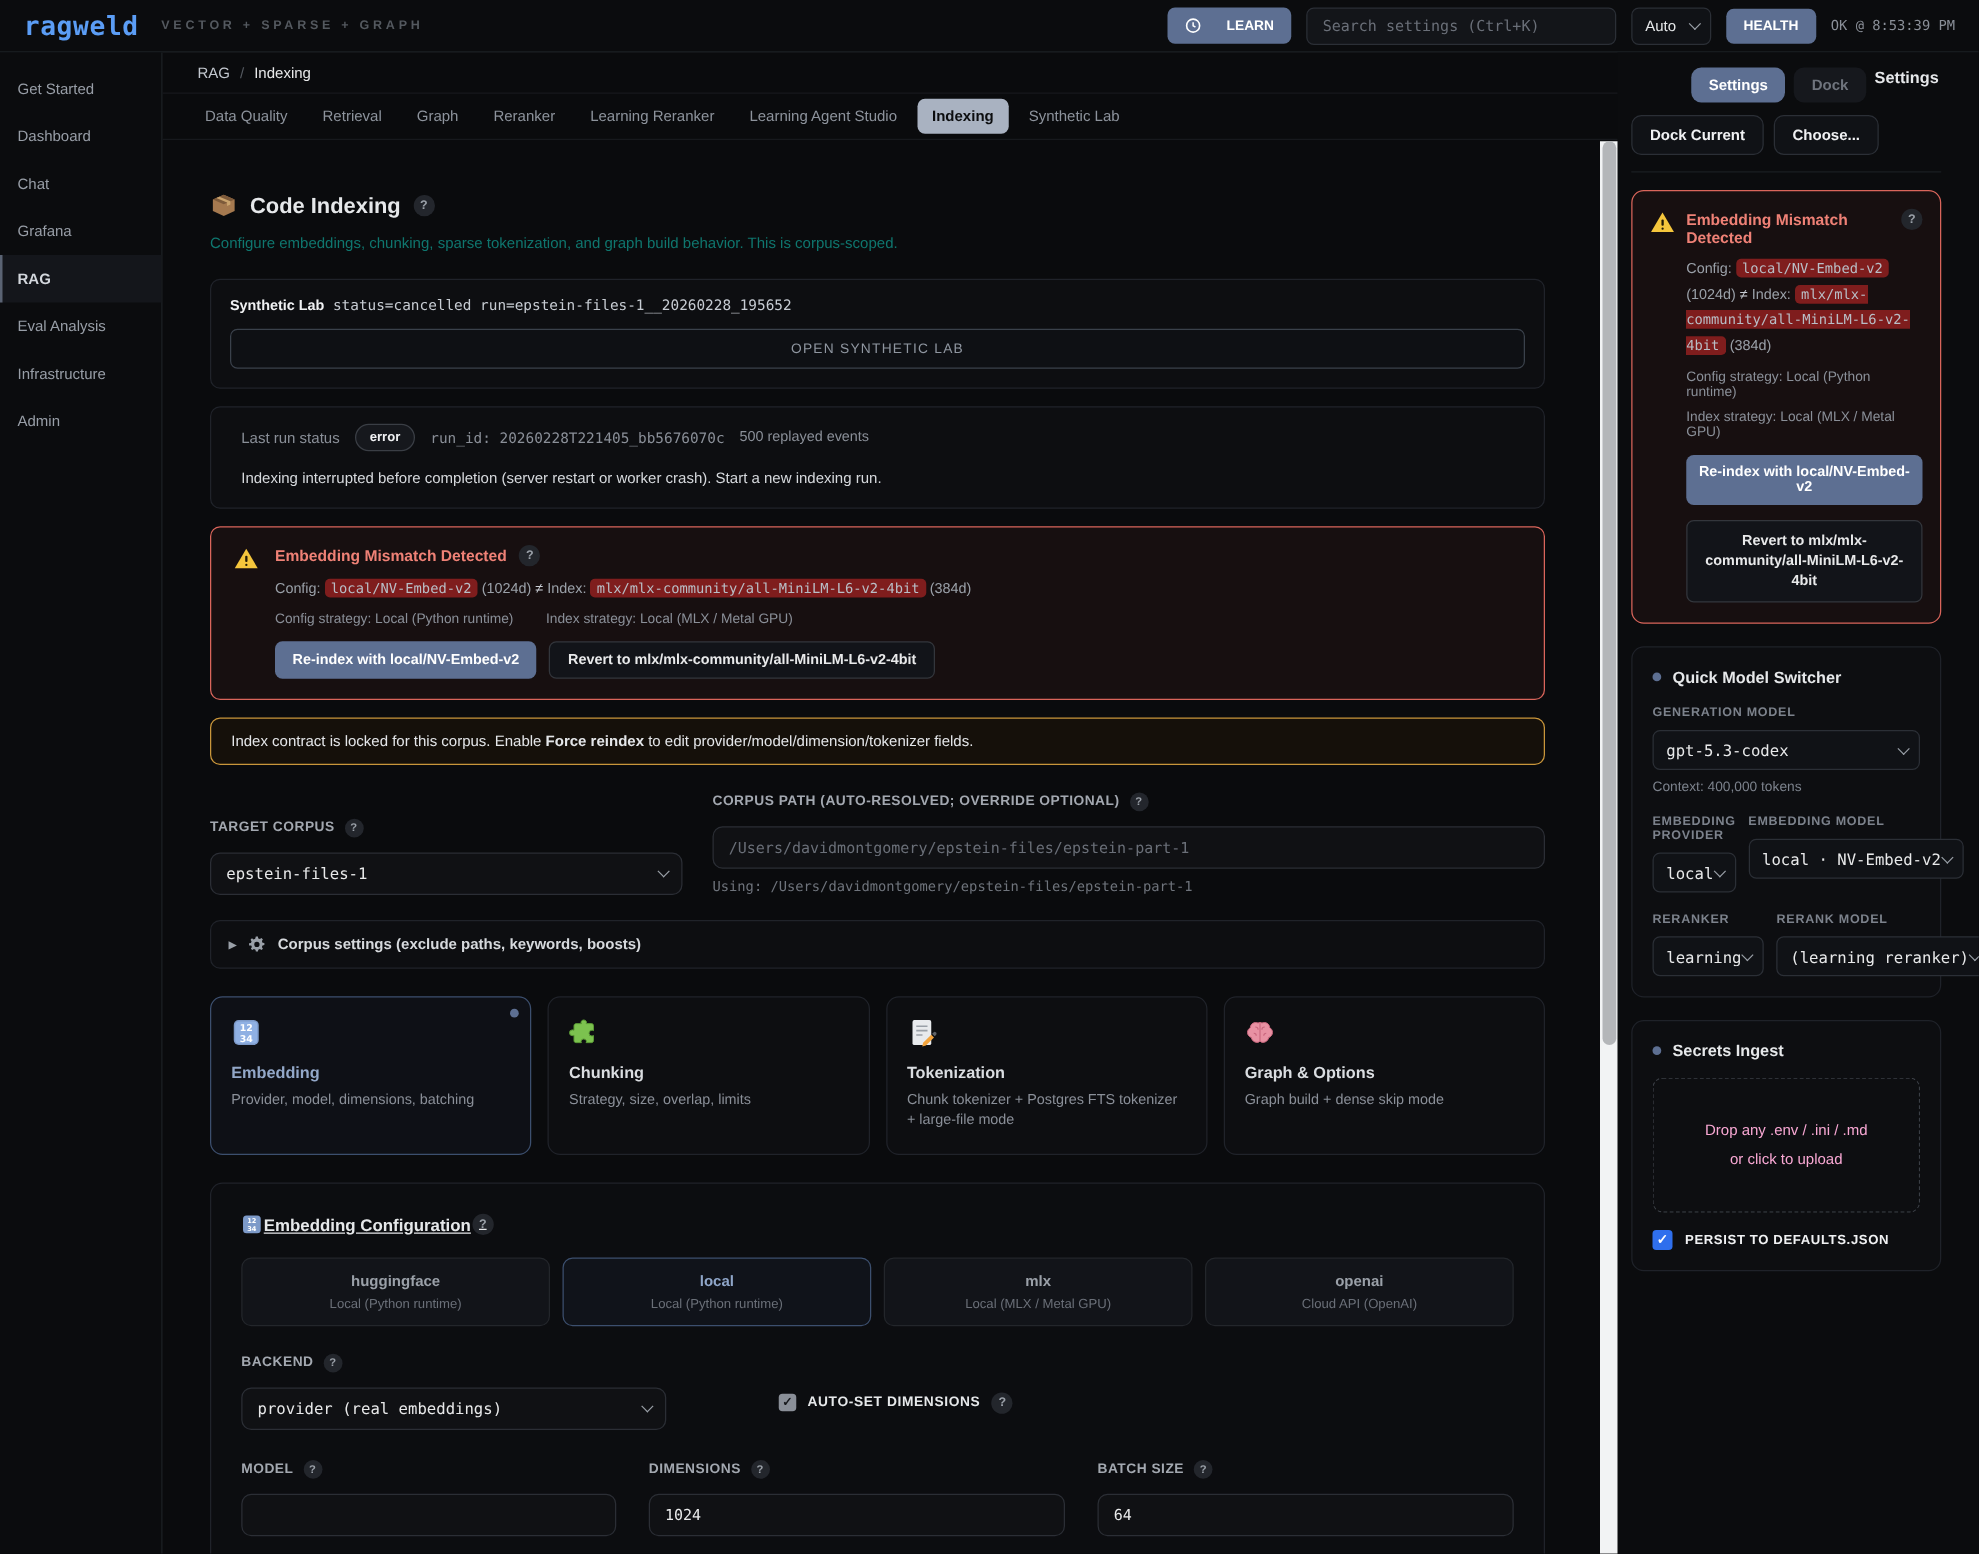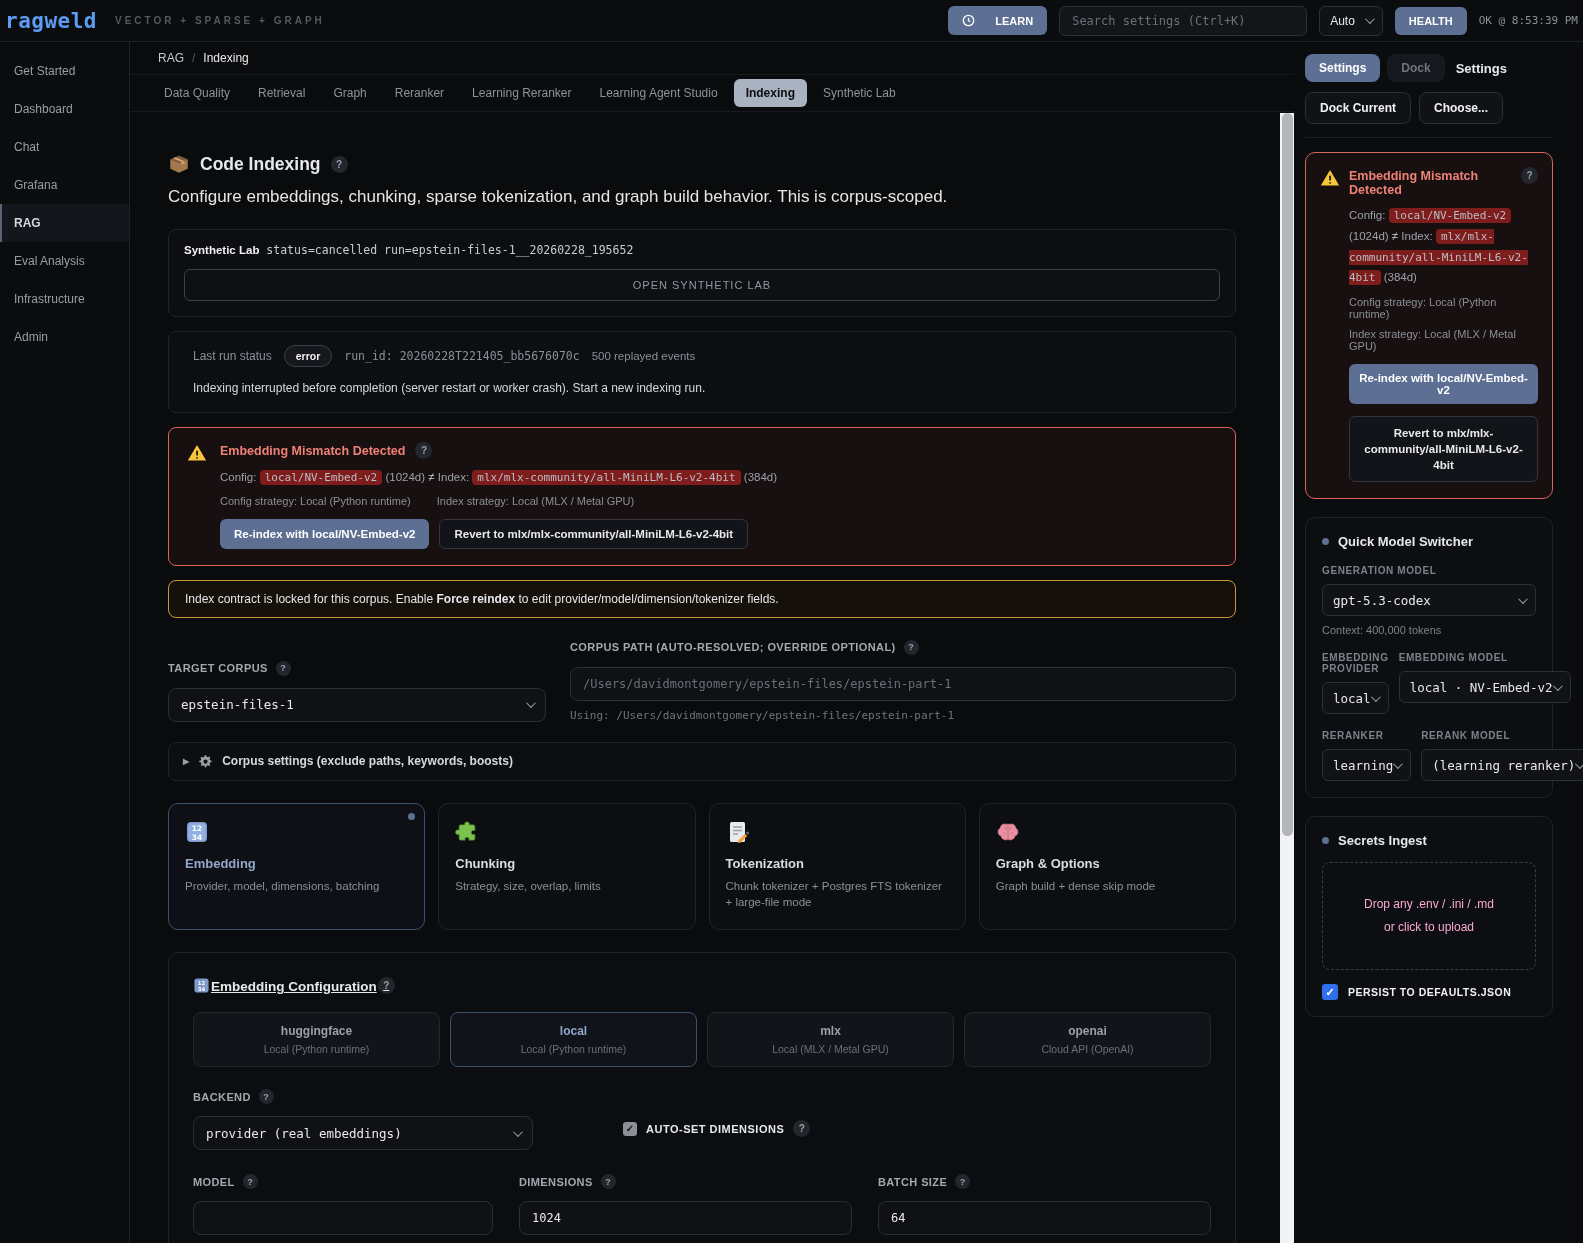--- a/index.html
+++ b/index.html
@@ -2,21 +2,21 @@
 <html><head>
 <meta charset="utf-8">
 <style>
   * { margin:0; padding:0; box-sizing:border-box; }
   html,body { width:1583px; height:1243px; overflow:hidden; background:#0a0b0d;
     font-family:"Liberation Sans", sans-serif; color:#e6e8ea; }
   .mono { font-family:"DejaVu Sans Mono", monospace; }
 
   
   .topbar { height:42px; background:#0b0c0e; border-bottom:1px solid #1d2025;
-    display:flex; align-items:center; padding:0 5px; gap:18px; }
+    display:flex; align-items:center; padding:0 19px; gap:18px; }
   .logo { font-size:21px; font-weight:bold; color:#5b9df5; letter-spacing:0.5px;
     font-family:"DejaVu Sans Mono", monospace; }
   .tagline { font-size:10px; letter-spacing:3px; color:#54595f; font-weight:bold; }
   .topbar-right { margin-left:auto; display:flex; align-items:center; gap:12px; }
   .btn-slate { background:#5d6f92; color:#fff; font-weight:bold; font-size:11px;
     border:none; border-radius:6px; padding:8px 14px; display:flex; align-items:center; gap:20px; cursor:pointer; }
   .search-input { width:248px; height:30px; background:#131519; border:1px solid #2b2f36;
     border-radius:6px; color:#c8ccd2; font-size:12px; padding:0 12px;
     font-family:"DejaVu Sans Mono", monospace; }
   .search-input::placeholder { color:#6a6f78; }
@@ -50,21 +50,21 @@
   
   .scrollbar { position:absolute; top:71px; right:0; bottom:0; width:14px; background:#f2f3f4; }
   .scrollbar .thumb { position:absolute; top:0; left:1.5px; width:11px; height:64%;
     background:#b4b6b9; border-radius:6px; }
 
   
   .h1row { display:flex; align-items:center; gap:10px; }
   .h1 { font-size:17.5px; font-weight:bold; }
   .qbadge { width:17px; height:17px; border-radius:50%; background:#23262c; color:#9aa0a8;
     font-size:10px; font-weight:bold; display:inline-flex; align-items:center; justify-content:center; flex:none; cursor:pointer; }
-  .desc { margin-top:12px; font-size:17px; color:#e5e5e5; }
+  .desc { margin-top:12px; font-size:12px; color:#0f766e; }
 
   .box { border:1px solid #20232a; background:#0d0e11; border-radius:8px; }
   .synlab { margin-top:22px; padding:13px 15px 15px; }
   .synlab-head { font-size:11.5px; color:#c7ccd3; }
   .synlab-head b { color:#f0f1f3; font-family:"Liberation Sans",sans-serif; }
   .outline-btn { display:block; width:100%; margin-top:12px; background:#0e1014;
     border:1px solid #3a414b; border-radius:6px; color:#8f96a0; font-size:11px;
     letter-spacing:1px; padding:9px 0; text-align:center; cursor:pointer; }
 
   .lastrun { margin-top:14px; padding:13px 24px 17px; }
@@ -137,21 +137,21 @@
   .cbx { width:14px; height:14px; border-radius:3px; display:inline-flex; align-items:center;
     justify-content:center; font-size:10px; font-weight:bold; flex:none; cursor:pointer; }
   .cbx.gray { background:#8a8f98; color:#15171b; }
   .cbx.blue { background:#2f6fed; color:#fff; width:16px; height:16px; font-size:11px; }
   .cbx-label { font-size:11px; font-weight:bold; color:#e6e8ea; letter-spacing:0.5px; }
 
   .model-row { margin-top:24px; display:grid; grid-template-columns:300px 1fr 1fr; column-gap:26px; }
 
   
   .rightpanel { width:289px; flex:none; background:#0b0c0e; padding:12px 30px 12px 11px; }
-  .rp-tabs { display:flex; align-items:center; gap:7px; }
+  .rp-tabs { display:flex; align-items:flex-start; gap:7px;margin-left:48px; }
   .rp-pill { border-radius:8px; padding:7px 14px; font-size:12px; font-weight:bold; cursor:pointer; }
   .rp-pill.active { background:#5d6f92; color:#fff; }
   .rp-pill.inactive { background:#16181d; color:#6f747d; }
   .rp-title { margin-left:auto; margin-right:46px; font-size:13px; font-weight:bold; }
   .rp-row2 { margin-top:10px; display:flex; gap:8px; padding-bottom:13px; border-bottom:1px solid #1b1e22; }
   .rp-btn { background:#101216; border:1px solid #2b2f36; border-radius:8px; color:#f0f1f3;
     font-size:12px; font-weight:bold; padding:8px 14px; cursor:pointer; }
 
   .rp-mismatch { margin-top:14px; border:1px solid #d9655b; background:#170f10; border-radius:10px;
     padding:14px 14px 16px; }

